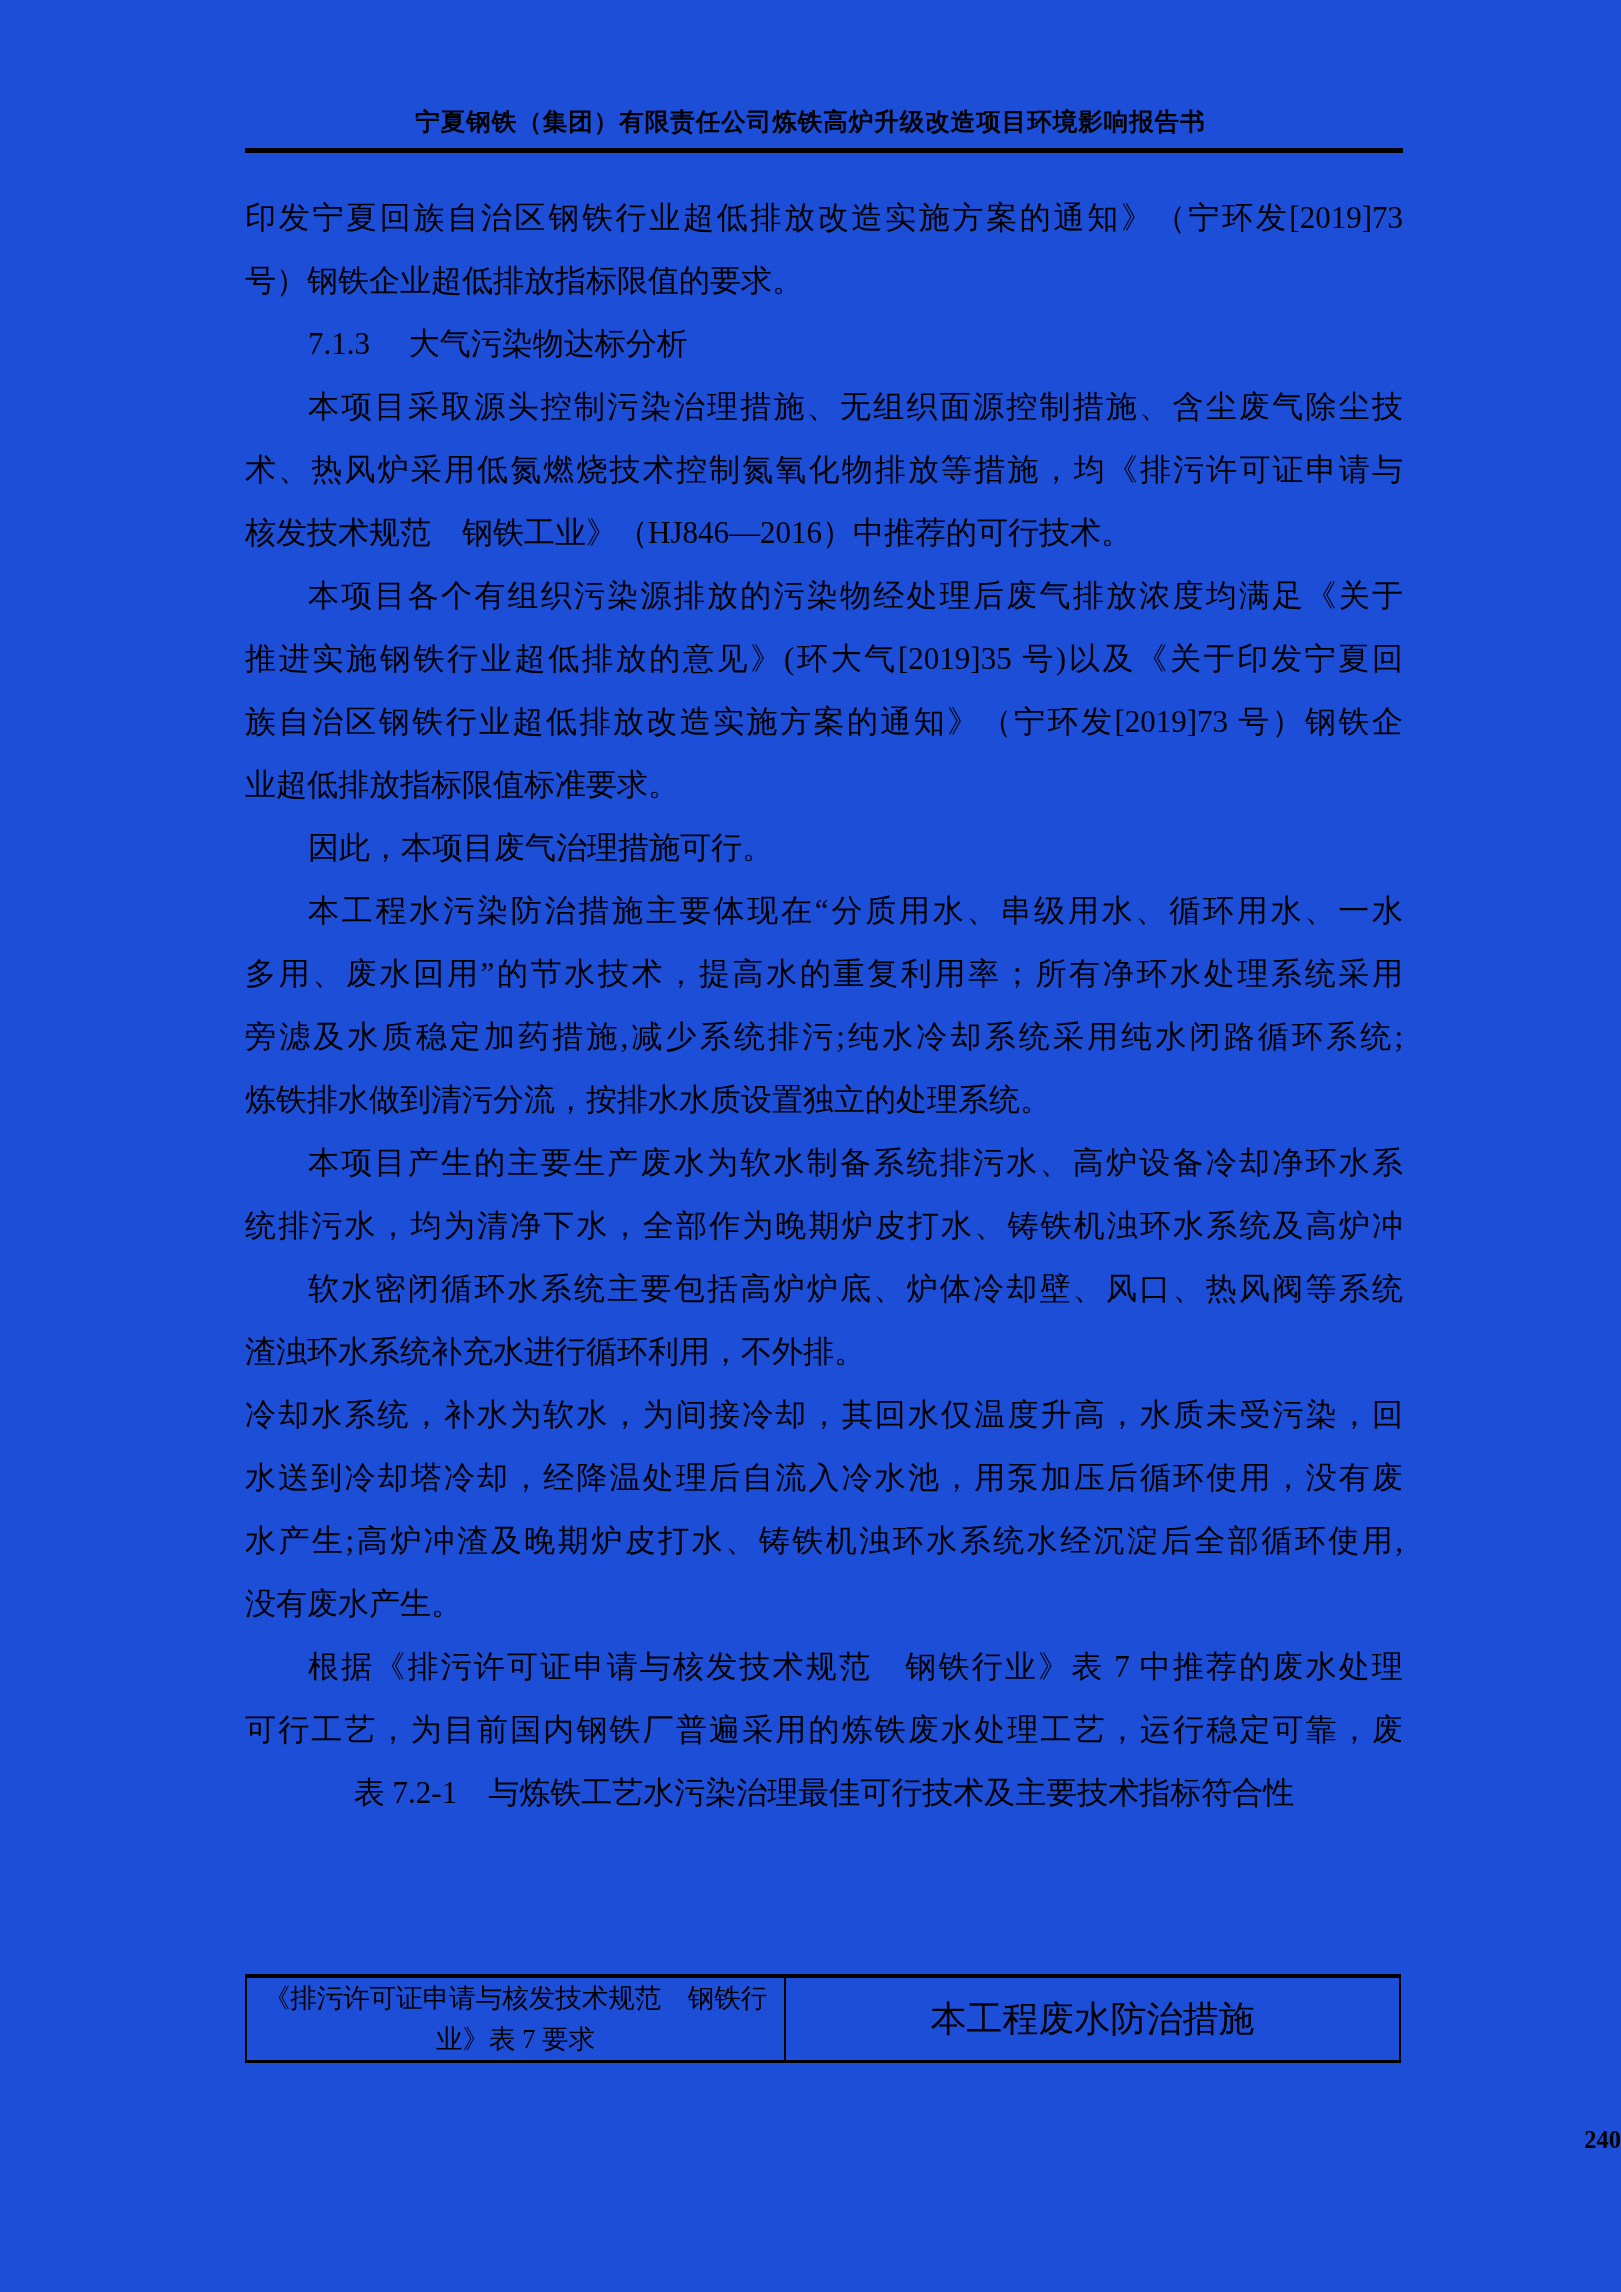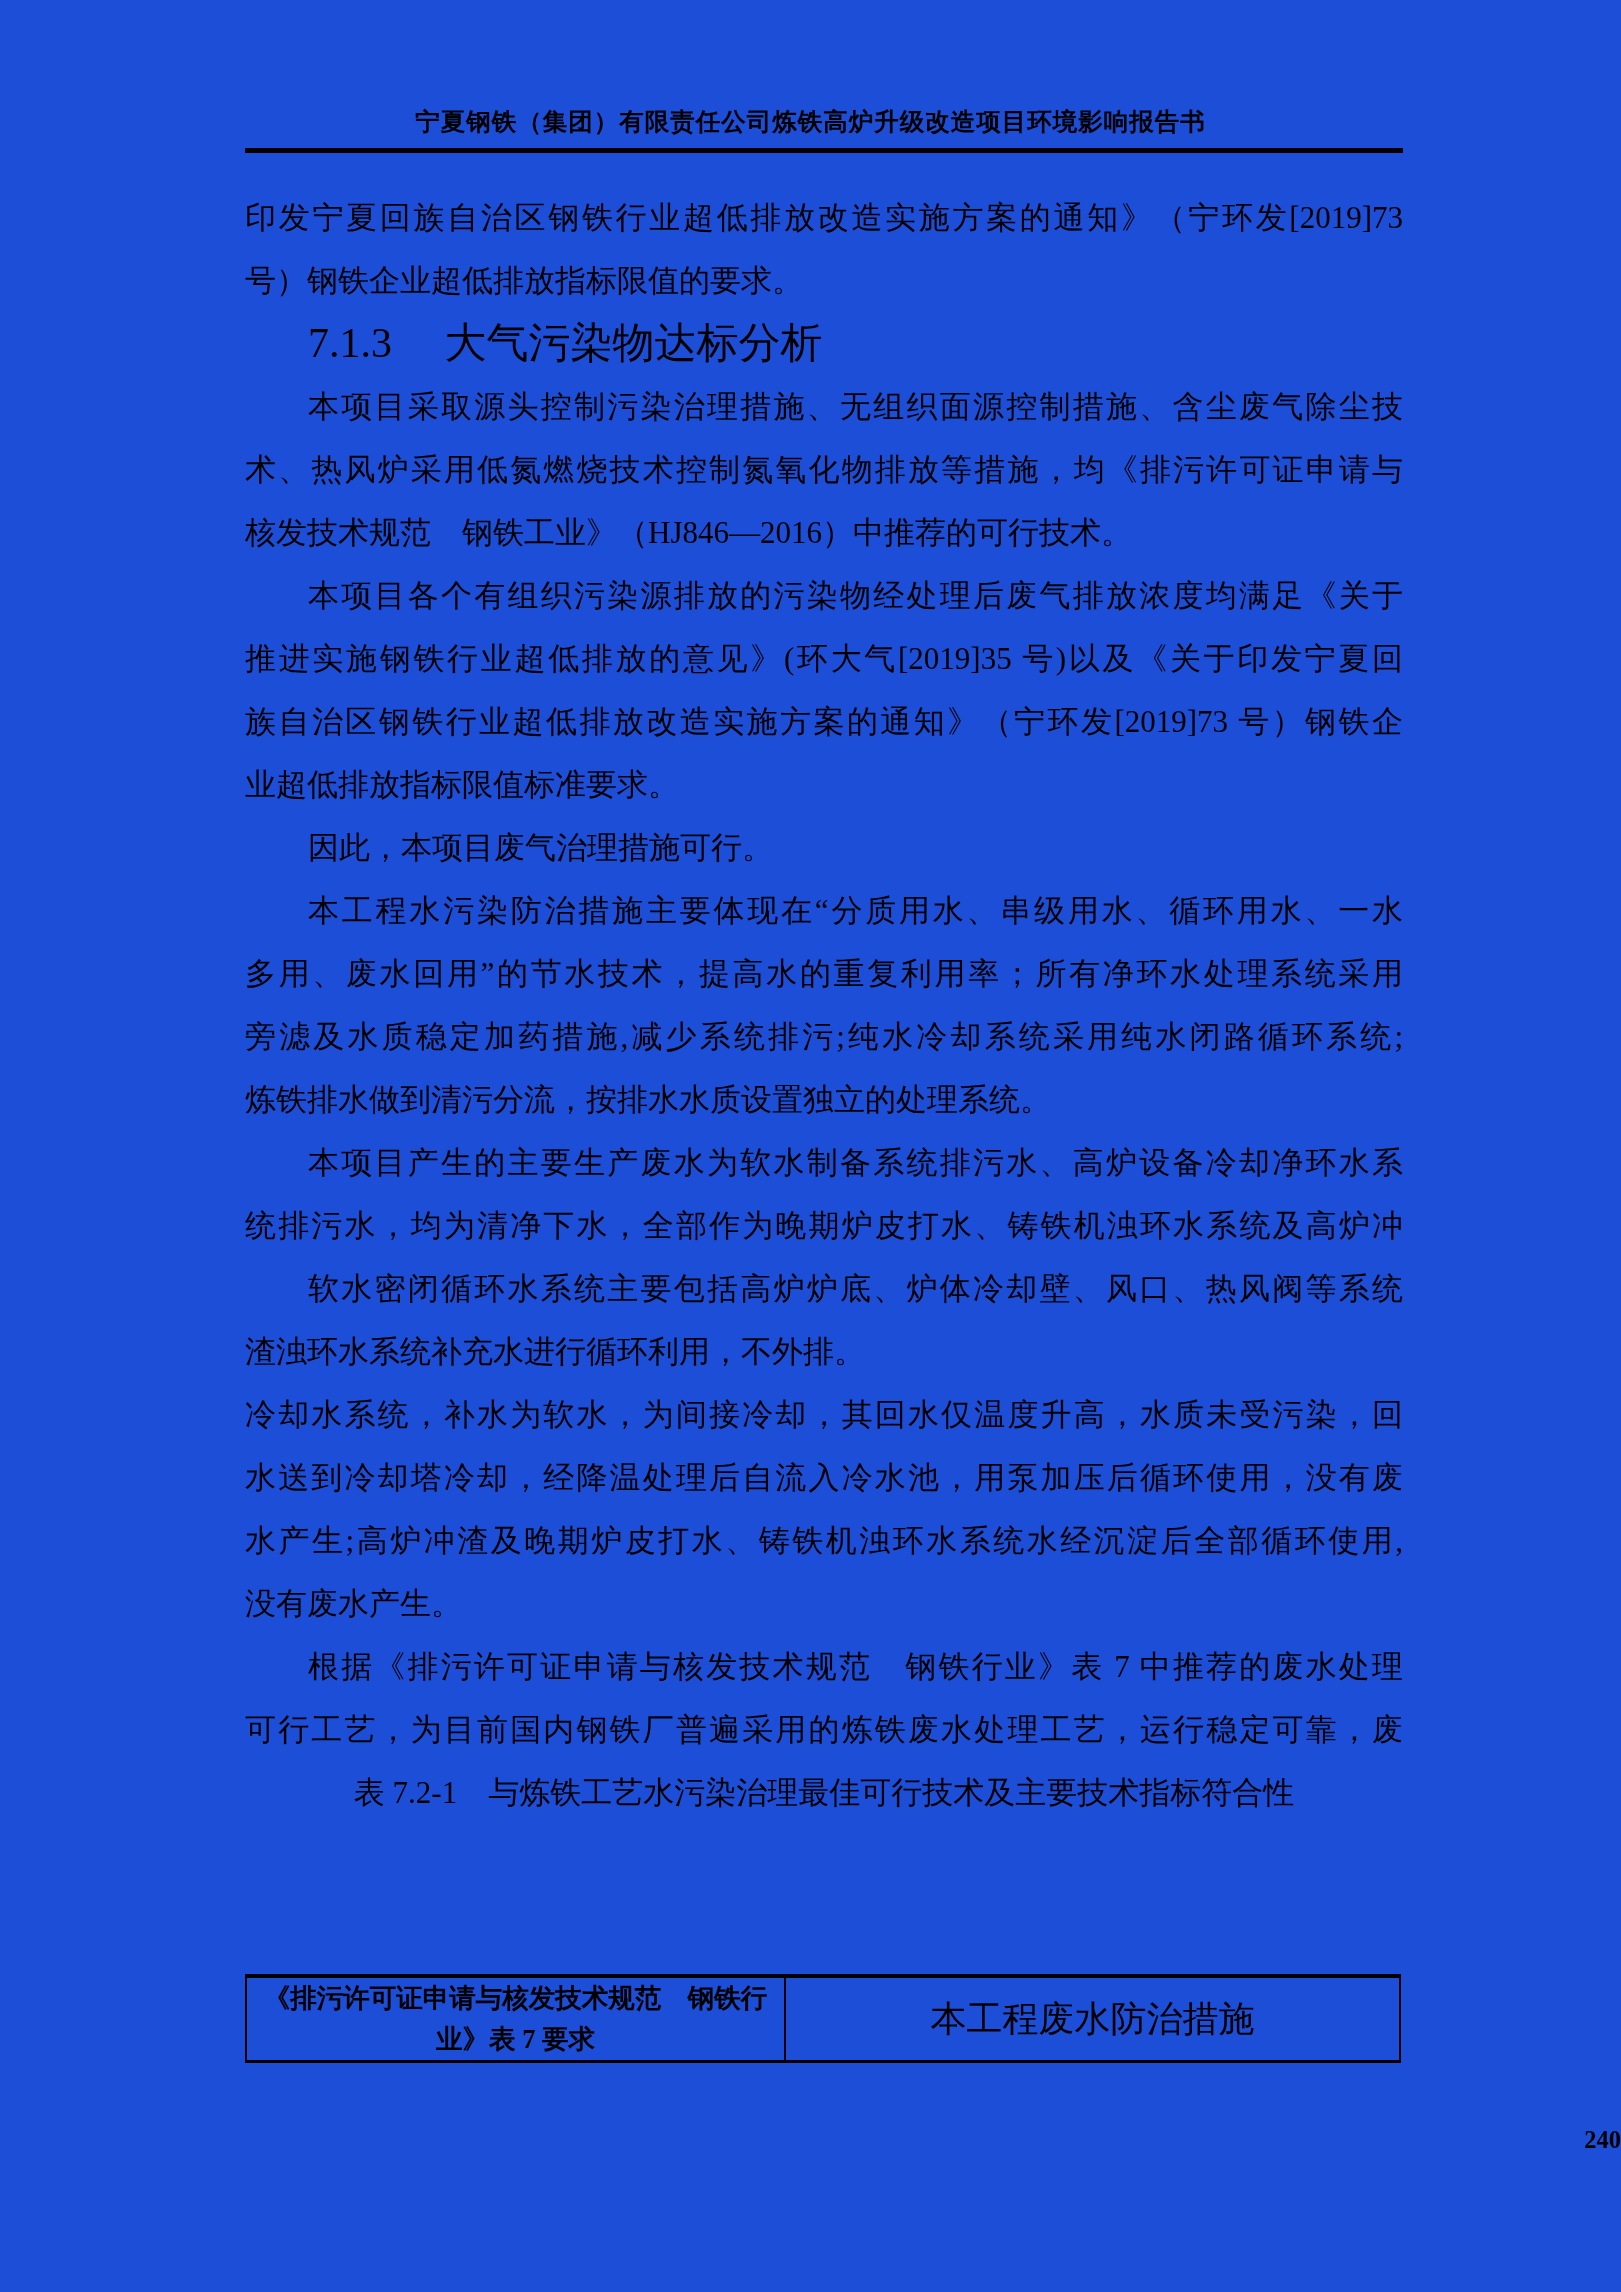--- a/index.html
+++ b/index.html
@@ -23,35 +23,35 @@
   .body-text{
     position:absolute;top:186px;left:245px;width:1158px;
   }
   .line{
     height:63px;line-height:63px;font-size:31px;
     text-align:justify;
   }
   .line.fill{text-align-last:justify;}
   .line.indent{text-indent:63px;}
   .line.h2{font-weight:bold;font-size:32px;}
-  .line.h3{font-size:42px;}
+  .line.h3{font-size:31px;}
   .line.caption{text-align:center;text-align-last:center;}
   .comp-table{
     position:absolute;top:1974px;left:245px;width:1152px;height:82px;
     border-top:4.9px solid #000;
     border-bottom:3.9px solid #000;
     border-left:2.9px solid #000;
     border-right:2.9px solid #000;
     display:flex;
   }
   .cell-left{
     width:537px;flex:0 0 537px;
     border-right:2.9px solid #000;
     display:flex;flex-direction:column;justify-content:center;
-    text-align:center;font-size:26.5px;line-height:41px;font-weight:bold;
+    text-align:center;font-size:26.5px;line-height:41px;
   }
   .cell-right{
     flex:1;display:flex;align-items:center;justify-content:center;
     font-size:36px;
   }
   .page-number{
     position:absolute;top:2122px;left:0;width:100%;
     text-align:right;font-size:24.5px;line-height:35px;font-weight:bold;
   }
 </style>

